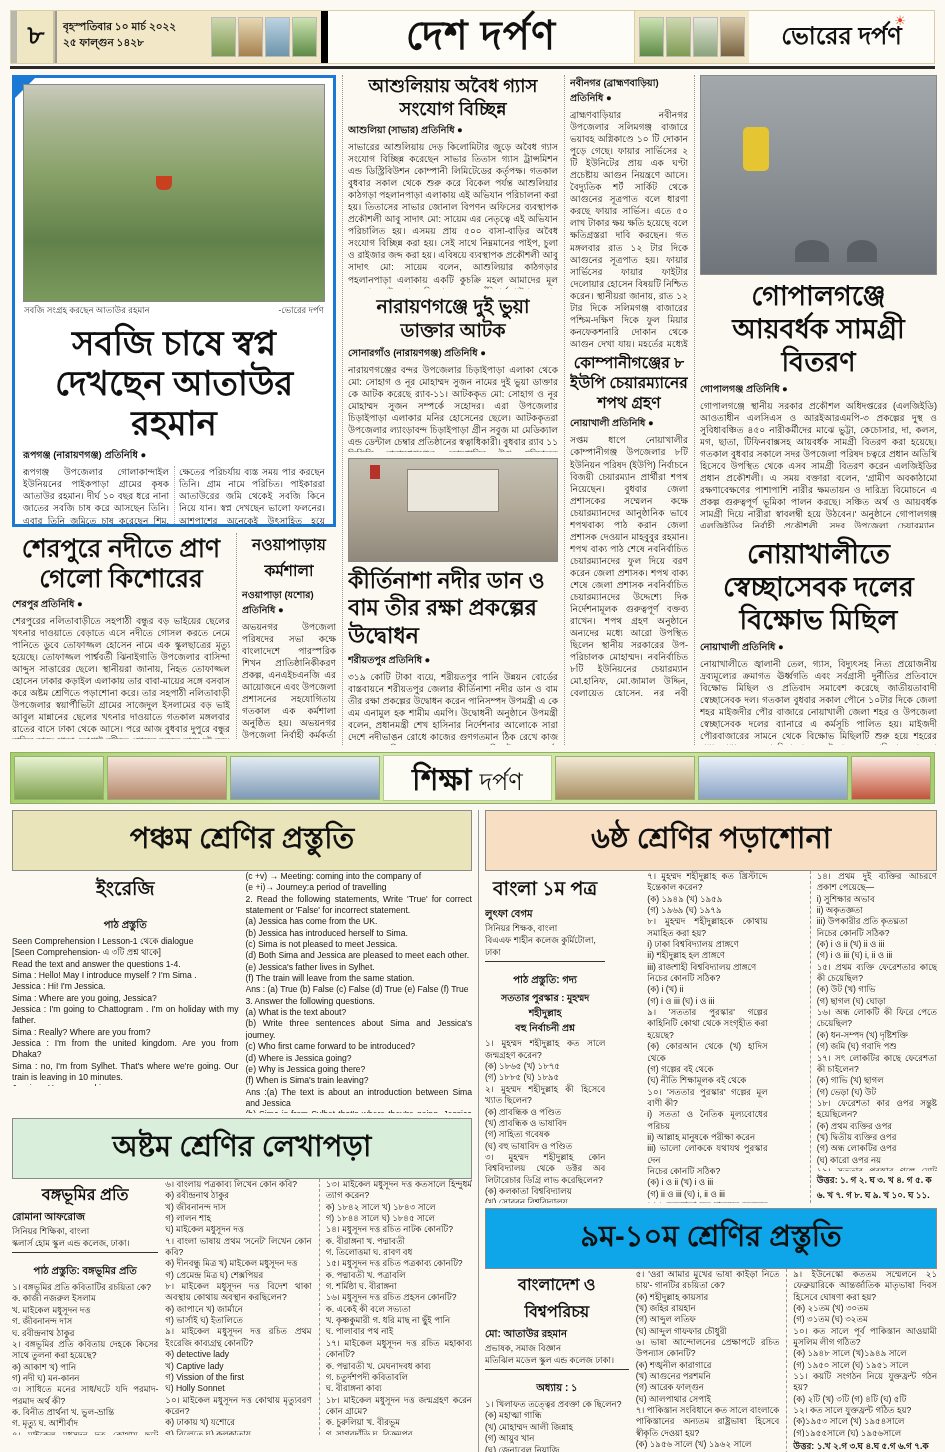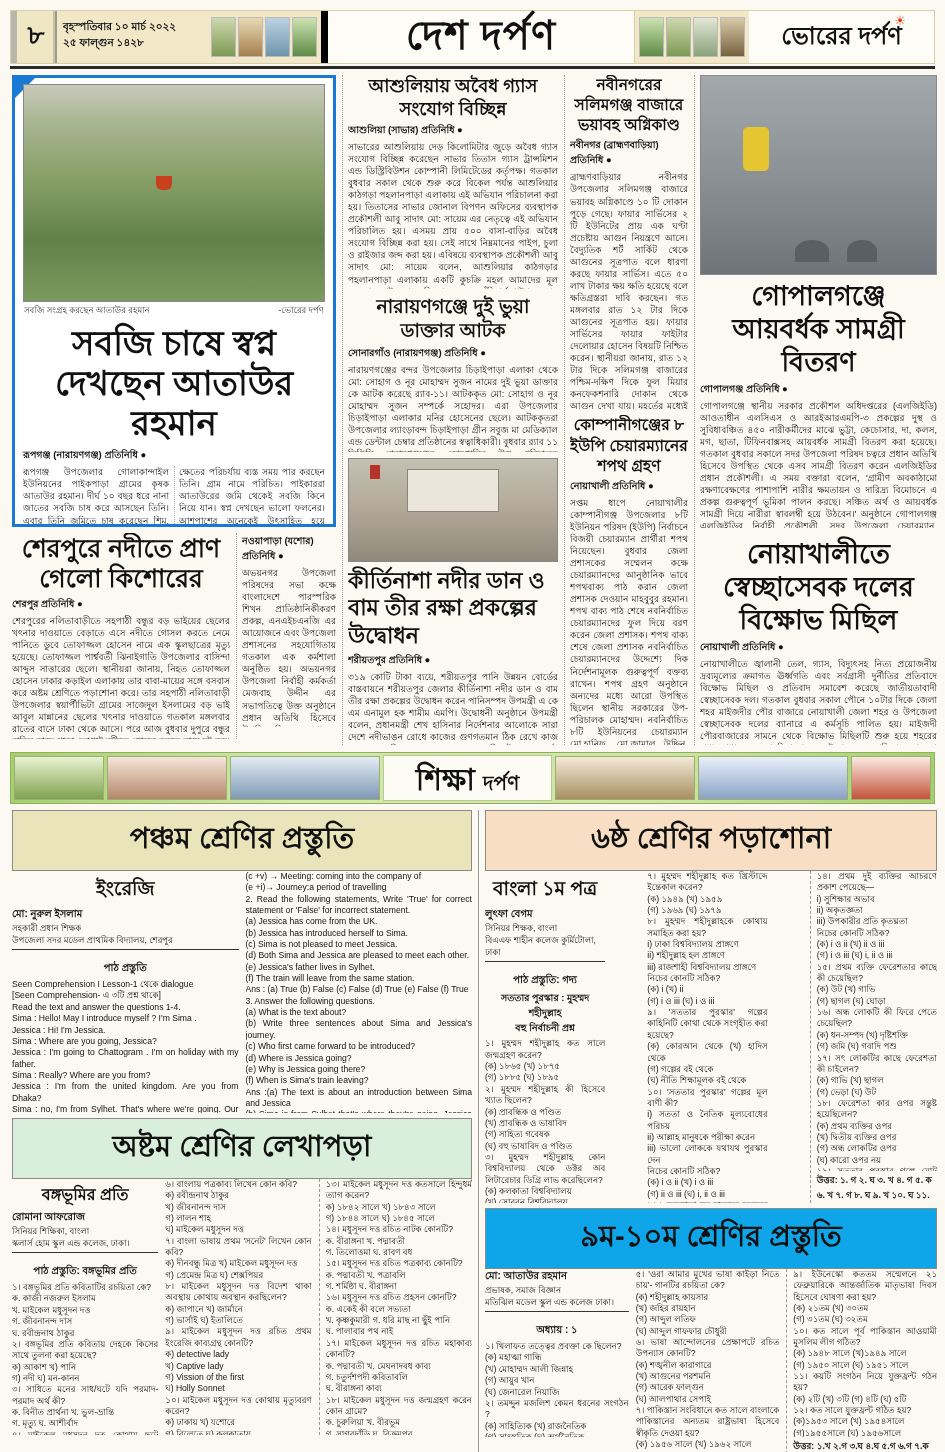--- a/index.html
+++ b/index.html
@@ -66,21 +66,21 @@
 
   
   .edu-banner { margin:3px 10px; height:52px; background:linear-gradient(90deg,#a6cf6e,#d3e8a8 30%,#cfe6a2 70%,#a6cf6e); border:1px solid #8fb060;
                 display:flex; align-items:center; gap:3px; padding:3px; }
   .ethumb { height:44px; border:1px solid #9ab072; }
   .e1{width:90px;background:linear-gradient(180deg,#e8f3d2,#7fa24f);} .e2{width:120px;background:linear-gradient(180deg,#f6e5da,#b4876a);}
   .e3{width:150px;background:linear-gradient(180deg,#e3ecf4,#7e99b5);} .e4{width:140px;background:linear-gradient(180deg,#f3ead6,#a88f62);}
   .e5{width:150px;background:linear-gradient(180deg,#e9f0fa,#8aa3c4);} .e6{width:80px;background:linear-gradient(180deg,#fbe9e2,#c2543a);}
   .edu-title-panel { flex:1; height:46px; background:#fdfcf4; border:1px solid #b9c99a; display:flex; align-items:baseline; justify-content:center; gap:8px; }
   .edu-title-main { font-size:30px; font-weight:900; }
-  .edu-title-sub { font-size:20px; font-weight:700;text-align:center; }
+  .edu-title-sub { font-size:24px; font-weight:400;text-align:center; }
 
   
   .edu-grid { display:flex; gap:6px; padding:3px 8px 0 12px; height:648px; overflow:hidden; }
   .edu-left { width:460px; display:flex; flex-direction:column; gap:5px; }
   .edu-right { flex:1; border-left:1px solid #999; padding-left:6px; display:flex; flex-direction:column; gap:5px; }
   .sec-head { border:1px solid #8a8a86; text-align:center; font-size:29px; font-weight:900; padding:4px 0 6px 0; }
   .bg-khaki { background:#e9e4ba; }
   .bg-peach { background:#f8dfc3; }
   .bg-green { background:#d9efdc; }
   .bg-peach2 { background:#0ea5e9; }
@@ -147,20 +147,21 @@
         <div class="byline">রূপগঞ্জ (নারায়ণগঞ্জ) প্রতিনিধি ●</div>
         <div class="body-txt two-col">রূপগঞ্জ উপজেলার গোলাকান্দাইল ইউনিয়নের পাইকপাড়া গ্রামের কৃষক আতাউর রহমান। দীর্ঘ ১০ বছর ধরে নানা জাতের সবজি চাষ করে আসছেন তিনি। এবার তিনি জমিতে চাষ করেছেন শিম, টমেটো, বেগুন, লাউ, ফুলকপি, বাঁধাকপি, কাচা মরিচ ও পেঁপেসহ নানা জাতের সবজি। ভোর থেকে সন্ধ্যা পর্যন্ত সবজি ক্ষেতের পরিচর্যায় ব্যস্ত সময় পার করছেন তিনি। গ্রাম নামে পরিচিত। পাইকাররা আতাউরের জমি থেকেই সবজি কিনে নিয়ে যান। স্বপ্ন দেখছেন ভালো ফলনের। আশপাশের অনেকেই উৎসাহিত হয়ে সবজি চাষ শুরু করেছেন। উপজেলা কৃষি অফিস জানায়, এবার উপজেলায় সবজির আবাদ ভালো হয়েছে। কৃষি বিভাগ থেকে কৃষকদের প্রয়োজনীয় পরামর্শ ও সহায়তা দেওয়া হচ্ছে। আতাউর রহমান জানান, সবজি বিক্রি করে প্রতি মৌসুমে ভালো আয় হয় তার। আগামীতে আরও বড় পরিসরে চাষাবাদের স্বপ্ন দেখছেন তিনি।</div>
       </div>
       <div class="bottom-row">
         <article class="art sherpur">
           <h2 class="h-sherpur">শেরপুরে নদীতে প্রাণ গেলো কিশোরের</h2>
           <div class="byline">শেরপুর প্রতিনিধি ●</div>
           <div class="body-txt" style="height:150px">শেরপুরের নলিতাবাড়ীতে সহপাঠী বন্ধুর বড় ভাইয়ের ছেলের খৎনার দাওয়াতে বেড়াতে এসে নদীতে গোসল করতে নেমে পানিতে ডুবে তোফাজ্জল হোসেন নামে এক স্কুলছাত্রের মৃত্যু হয়েছে। তোফাজ্জল পার্শ্ববর্তী ঝিনাইগাতি উপজেলার বাসিন্দা আব্দুস সাত্তারের ছেলে। স্থানীয়রা জানায়, নিহত তোফাজ্জল হোসেন ঢাকার কড়াইল এলাকায় তার বাবা-মায়ের সঙ্গে বসবাস করে অষ্টম শ্রেণিতে পড়াশোনা করে। তার সহপাঠী নলিতাবাড়ী উপজেলার স্বয়ার্পীভিটা গ্রামের সাজেদুল ইসলামের বড় ভাই আবুল মান্নানের ছেলের খৎনার দাওয়াতে গতকাল মঙ্গলবার রাতের বাসে ঢাকা থেকে আসে। পরে আজ বুধবার দুপুরে বন্ধুর বাড়ির কাছে থাকা ভোগাই নদীতে গোসল করতে নামে দুই বন্ধু। এসময় তারা সাঁতার কেটে নদীর এপাড় থেকে ওপাড়ে যেতে চাইলে সাজেদুল পেরিয়ে গেলেও তোফাজ্জল নদীর মাঝপথে ডুবে যায়। পরে খোঁজাখুঁজির একপর্যায়ে নলিতাবাড়ী ফায়ার সার্ভিস এর একটি ইউনিট ও জামালপুর থেকে ফায়ার সার্ভিসের একটি ডুবুরি ইউনিট এসে নিখোঁজের প্রায় দুই ঘণ্টা পর মরদেহ উদ্ধার করে।</div>
         </article>
         <article class="art nawapara">
+          <h3 class="h-nawapara">নওয়াপাড়ায় কর্মশালা</h3>
           <div class="byline">নওয়াপাড়া (যশোর) প্রতিনিধি ●</div>
           <div class="body-txt" style="height:160px">অভয়নগর উপজেলা পরিষদের সভা কক্ষে বাংলাদেশে পারস্পরিক শিখন প্রাতিষ্ঠানিকীকরণ প্রকল্প, এনএইচএনজি এর আয়োজনে এবং উপজেলা প্রশাসনের সহযোগিতায় গতকাল এক কর্মশালা অনুষ্ঠিত হয়। অভয়নগর উপজেলা নির্বাহী কর্মকর্তা মেজবাহ উদ্দীন এর সভাপতিত্বে উক্ত অনুষ্ঠানে প্রধান অতিথি হিসেবে উপস্থিত ছিলেন, যশোরের স্থানীয় সরকার বিভাগের উপ পরিচালক হুসেইন শওকত। এসময় বিশেষ অতিথি হিসেবে উপস্থিত ছিলেন, ওয়াটার এইড এর ম্যানেজার মাহফুজুর রহমান, উপজেলা মহিলা ভাইস চেয়ারম্যান ডা: নিলুফা পারভীন, নওয়াপাড়া প্রেসক্লাবের সভাপতি নজরুল ইসলাম মল্লিক প্রমুখ। চেয়ারম্যান, সচিব ও ইউপি সদস্যগণ এতে অংশগ্রহণ করেন।</div>
         </article>
       </div>
     </section>
 
     <section class="ncol c2">
       <article class="art">
         <h2 class="h-md">আশুলিয়ায় অবৈধ গ্যাস সংযোগ বিচ্ছিন্ন</h2>
         <div class="byline">আশুলিয়া (সাভার) প্রতিনিধি ●</div>
@@ -177,21 +178,20 @@
       </div>
       <article class="art">
         <h2 class="h-kirti">কীর্তিনাশা নদীর ডান ও বাম তীর রক্ষা প্রকল্পের উদ্বোধন</h2>
         <div class="byline">শরীয়তপুর প্রতিনিধি ●</div>
         <div class="body-txt" style="height:206px">৩১৯ কোটি টাকা ব্যয়ে, শরীয়তপুর পানি উন্নয়ন বোর্ডের বাস্তবায়নে শরীয়তপুর জেলার কীর্তিনাশা নদীর ডান ও বাম তীর রক্ষা প্রকল্পের উদ্বোধন করেন পানিসম্পদ উপমন্ত্রী এ কে এম এনামুল হক শামীম এমপি। উদ্বোধনী অনুষ্ঠানে উপমন্ত্রী বলেন, প্রধানমন্ত্রী শেখ হাসিনার নির্দেশনার আলোকে সারা দেশে নদীভাঙন রোধে কাজের গুণগতমান ঠিক রেখে কাজ করছেন পানিসম্পদ মন্ত্রণালয় ও পানি উন্নয়ন বোর্ড। পরিকল্পিতভাবে কাজ করায় দেশের অনেক স্থানই নদীভাঙনের হাত থেকে ইতিমধ্যেই রক্ষা পেয়েছে। শরীয়তপুরের নড়িয়ার পদ্মার বাম তীর ও ডান তীর ভাঙনের হাত থেকে রক্ষা পেয়েছে। ফলে পদ্মার উভয় তীরে জমির দাম বেড়ে গেছে। মানুষের জীবনযাপনে আধুনিকতার ছোঁয়া লেগেছে। গতকাল বুধবার শরীয়তপুরের নড়িয়া উপজেলার পদ্মার শাখা নদী কীর্তিনাশা নদীর উভয় তীর রক্ষা প্রকল্পের উদ্বোধনী অনুষ্ঠানে প্রধান অতিথির বক্তব্যে এসব কথা বলেন তিনি। এ সময় তিনি আরও বলেন, কীর্তিনাশা নদীর ৩১ কিলোমিটারের মধ্যে ঝুঁকিপূর্ণ ১২ কিলোমিটার রক্ষায় ৩১৯ কোটি টাকা ব্যয়ে নেওয়া প্রকল্পটিকে ২২টি ভাগে ভাগ করে কাজের গুণগতমান ঠিক রেখে দ্রুততার সঙ্গে সম্পূর্ণ করা হবে। এ ছাড়া নড়িয়ার মোক্তারের চর থেকে জাজিরা উপজেলার পদ্মার ডান তীরে নতুন করে আরও ৬ কিলোমিটারের একটি প্রকল্প গ্রহণ করার আশ্বাস দেন পানিসম্পদ উপমন্ত্রী এ কে এম এনামুল হক শামীম এমপি। কীর্তিনাশা নদীর উভয় তীর রক্ষার প্রকল্পের কাজের উদ্বোধনী অনুষ্ঠানে অন্যদের মধ্যে উপস্থিত ছিলেন শরীয়তপুর জেলা আওয়ামী লীগের সভাপতি ও জেলা পরিষদের চেয়ারম্যান ছাবেদুর রহমান খোকা সিকদার, পানি উন্নয়ন বোর্ডের ফরিদপুর অঞ্চলের প্রধান প্রকৌশলী আবদুল হেকিম, প্রকল্প পরিচালক ও শরীয়তপুর পানি উন্নয়ন বোর্ডের নির্বাহী প্রকৌশলী প্রমুখ। স্থানীয় আওয়ামী লীগ ও স্থানীয় জনপ্রতিনিধিরা উপস্থিত ছিলেন।</div>
       </article>
     </section>
 
     <section class="ncol c3">
       <article class="art">
-        <h3 class="h-sm">নবীনগরের সলিমগঞ্জ বাজারে ভয়াবহ অগ্নিকাণ্ড</h3>
         <div class="byline">নবীনগর (ব্রাহ্মণবাড়িয়া) প্রতিনিধি ●</div>
         <div class="body-txt" style="height:238px">ব্রাহ্মণবাড়িয়ার নবীনগর উপজেলার সলিমগঞ্জ বাজারে ভয়াবহ অগ্নিকাণ্ডে ১০ টি দোকান পুড়ে গেছে। ফায়ার সার্ভিসের ২ টি ইউনিটের প্রায় এক ঘণ্টা প্রচেষ্টায় আগুন নিয়ন্ত্রণে আসে। বৈদ্যুতিক শর্ট সার্কিট থেকে আগুনের সূত্রপাত বলে ধারণা করছে ফায়ার সার্ভিস। এতে ৫০ লাখ টাকার ক্ষয় ক্ষতি হয়েছে বলে ক্ষতিগ্রস্তরা দাবি করছেন। গত মঙ্গলবার রাত ১২ টার দিকে আগুনের সূত্রপাত হয়। ফায়ার সার্ভিসের ফায়ার ফাইটার দেলোয়ার হোসেন বিষয়টি নিশ্চিত করেন। স্থানীয়রা জানায়, রাত ১২ টার দিকে সলিমগঞ্জ বাজারের পশ্চিম-দক্ষিণ দিকে ফুল মিয়ার কনফেকশনারি দোকান থেকে আগুন দেখা যায়। মুহূর্তের মধ্যেই তা আশেপাশের দোকানে ছড়িয়ে পড়ে। এক এক করে দশটি দোকান পুড়ে ছাই হয়ে যায়। খবর পেয়ে ফায়ার সার্ভিসের দুটি ইউনিট ঘটনাস্থলে পৌঁছে স্থানীয়দের সহায়তায় আগুন নিয়ন্ত্রণে আনে। ক্ষতিগ্রস্ত ব্যবসায়ীরা সরকারের কাছে সহায়তার দাবি জানিয়েছেন।</div>
       </article>
       <article class="art">
         <h3 class="h-sm">কোম্পানীগঞ্জের ৮ ইউপি চেয়ারম্যানের শপথ গ্রহণ</h3>
         <div class="byline">নোয়াখালী প্রতিনিধি ●</div>
         <div class="body-txt" style="height:262px">সপ্তম ধাপে নোয়াখালীর কোম্পানীগঞ্জ উপজেলার ৮টি ইউনিয়ন পরিষদ (ইউপি) নির্বাচনে বিজয়ী চেয়ারম্যান প্রার্থীরা শপথ নিয়েছেন। বুধবার জেলা প্রশাসকের সম্মেলন কক্ষে চেয়ারম্যানদের আনুষ্ঠানিক ভাবে শপথবাক্য পাঠ করান জেলা প্রশাসক দেওয়ান মাহবুবুর রহমান। শপথ বাক্য পাঠ শেষে নবনির্বাচিত চেয়ারম্যানদের ফুল দিয়ে বরণ করেন জেলা প্রশাসক। শপথ বাক্য শেষে জেলা প্রশাসক নবনির্বাচিত চেয়ারম্যানদের উদ্দেশ্যে দিক নির্দেশনামূলক গুরুত্বপূর্ণ বক্তব্য রাখেন। শপথ গ্রহণ অনুষ্ঠানে অন্যদের মধ্যে আরো উপস্থিত ছিলেন স্থানীয় সরকারের উপ-পরিচালক মোহাম্মদ। নবনির্বাচিত ৮টি ইউনিয়নের চেয়ারম্যান মো.হানিফ, মো.জামাল উদ্দিন, বেলায়েত হোসেন, নুর নবী চৌধুরী, মো.ইয়াকুব নবী, মো.মোশারফ হোসেন সহ চেয়ারম্যান মো.বেলায়েত হোসেন শপথ গ্রহণ করেন।</div>
       </article>
     </section>
 
@@ -229,25 +229,20 @@
 
   <div class="edu-grid">
 
     <div class="edu-left">
 
       <section>
         <div class="sec-head bg-khaki">পঞ্চম শ্রেণির প্রস্তুতি</div>
         <div class="qcols class5-body">
           <div style="flex:1; overflow:hidden;">
             <div class="subject">ইংরেজি</div>
-            <div class="author-block">
-              <div class="author-name">মো: নুরুল ইসলাম</div>
-              <div>সহকারী প্রধান শিক্ষক</div>
-              <div>উপজেলা সদর মডেল প্রাথমিক বিদ্যালয়, শেরপুর</div>
-            </div>
             <div class="prep-label">পাঠ প্রস্তুতি</div>
             <div class="qcol" style="height:150px">Seen Comprehension I Lesson-1 থেকে dialogue
 [Seen Comprehension- এ ৩টি প্রশ্ন থাকে]
 Read the text and answer the questions 1-4.
 Sima : Hello! May I introduce myself ? I'm Sima .
 Jessica : Hi! I'm Jessica.
 Sima : Where are you going, Jessica?
 Jessica : I'm going to Chattogram . I'm on holiday with my father.
 Sima : Really? Where are you from?
 Jessica : I'm from the united kingdom. Are you from Dhaka?
@@ -481,20 +476,21 @@
 (গ) চার   (ঘ) পাঁচ</div>
             <div class="answers">উত্তর: ১. গ ২. ঘ ৩. খ ৪. গ ৫. ক ৬. খ ৭. গ ৮. ঘ ৯. খ ১০. ঘ ১১. গ ১২. খ ১৩. ক ১৪. খ ১৫. ক ১৬. ঘ ১৭. ঘ ১৮. খ ১৯. ক ২০. ঘ</div>
           </div>
         </div>
       </section>
 
       <section>
         <div class="sec-head bg-peach2">৯ম-১০ম শ্রেণির প্রস্তুতি</div>
         <div class="qcols class9-body">
           <div style="flex:1; overflow:hidden;">
+            <div class="subject" style="font-size:16px">বাংলাদেশ ও বিশ্বপরিচয়</div>
             <div class="author-block">
               <div class="author-name">মো: আতাউর রহমান</div>
               <div>প্রভাষক, সমাজ বিজ্ঞান</div>
               <div>মতিঝিল মডেল স্কুল এন্ড কলেজ ঢাকা।</div>
             </div>
             <div class="prep-label">অধ্যায় : ১</div>
             <div class="qcol" style="height:96px">১। খিলাফত তত্ত্বের প্রবক্তা কে ছিলেন?
 (ক) মহাত্মা গান্ধি
 (খ) মোহাম্মদ আলী জিন্নাহ
 (গ) আয়ুব খান

